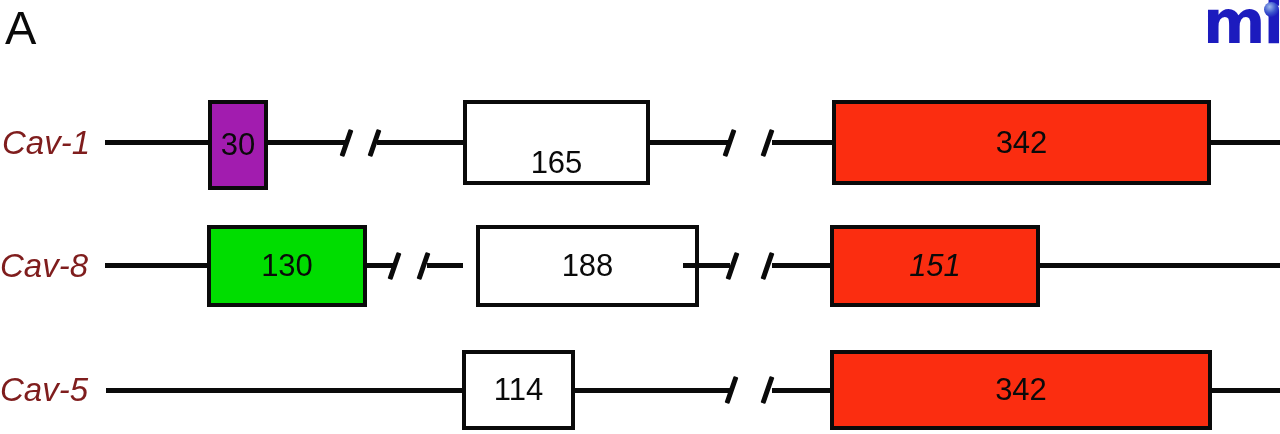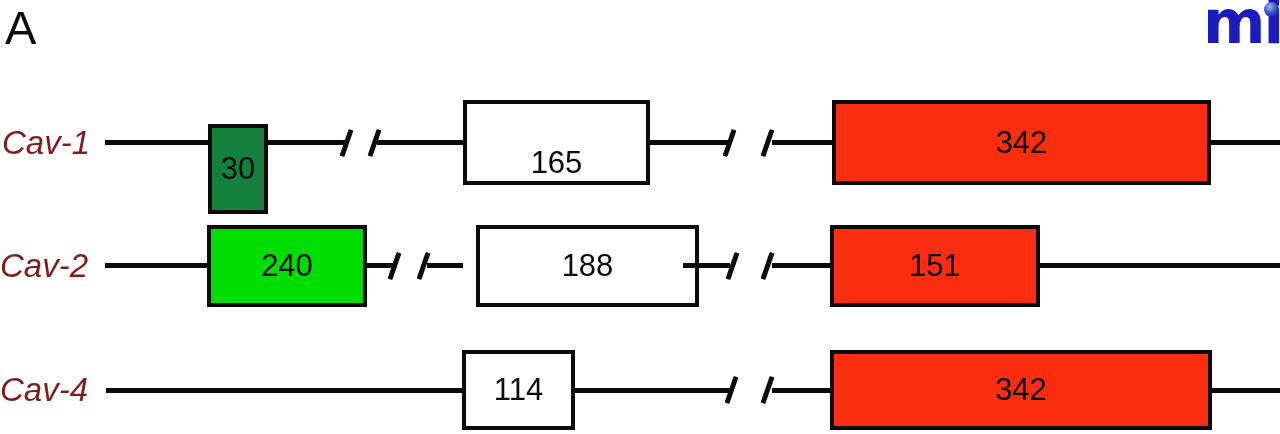--- a/index.html
+++ b/index.html
@@ -43,66 +43,66 @@
 
   <div class="logo">
     <span>mi</span>
     <span class="logo-dot"></span>
   </div>
 
   <div>
     <div class="gene-label" style="left:2px;top:124px">Cav-1</div>
 
     <div class="hline" style="left:105px;top:140px;width:105px"></div>
-    <div class="exon" style="left: 208px; top: 100px; width: 60px; height: 90px; background: #15803d; margin-top: 24px;">
+    <div class="exon" style="left: 208px; top: 100px; width: 60px; height: 90px; background: #a21caf;">
       <span>30</span>
     </div>
     <div class="hline" style="left:268px;top:140px;width:78px"></div>
     <div class="slash" style="left:344px;top:129px"></div>
     <div class="slash" style="left:372px;top:129px"></div>
     <div class="hline" style="left:377px;top:140px;width:87px"></div>
     <div class="exon" style="left: 463px; top: 100px; width: 187px; height: 85px; background: rgb(255, 255, 255); align-items: flex-end;">
       <span>165</span>
     </div>
     <div class="hline" style="left:650px;top:140px;width:78px"></div>
     <div class="slash" style="left:727px;top:129px"></div>
     <div class="slash" style="left:765px;top:129px"></div>
     <div class="hline" style="left:772px;top:140px;width:64px"></div>
     <div class="exon" style="left: 832px; top: 100px; width: 379px; height: 85px; background: rgb(251, 45, 16);">
       <span>342</span>
     </div>
     <div class="hline" style="left:1210px;top:140px;width:70px"></div>
   </div>
 
   <div>
-    <div class="gene-label" style="left:0px;top:247px">Cav-2</div>
+    <div class="gene-label" style="left:0px;top:247px">Cav-8</div>
 
     <div class="hline" style="left:105px;top:263px;width:105px"></div>
     <div class="exon" style="left: 207px; top: 225px; width: 160px; height: 82px; background: rgb(0, 221, 0);">
-      <span>240</span>
+      <span>130</span>
     </div>
     <div class="hline" style="left:367px;top:263px;width:26px"></div>
     <div class="slash" style="left:392px;top:252px"></div>
     <div class="slash" style="left:421px;top:252px"></div>
     <div class="hline" style="left:427px;top:263px;width:36px"></div>
     <div class="exon" style="left: 460px; top: 225px; width: 223px; height: 82px; background: rgb(255, 255, 255); margin-left: 16px;">
       <span>188</span>
     </div>
     <div class="hline" style="left:683px;top:263px;width:47px"></div>
     <div class="slash" style="left:730px;top:252px"></div>
     <div class="slash" style="left:765px;top:252px"></div>
     <div class="hline" style="left:772px;top:263px;width:61px"></div>
-    <div class="exon" style="left: 830px; top: 225px; width: 210px; height: 82px; background: rgb(251, 45, 16);">
+    <div class="exon" style="left: 830px; top: 225px; width: 210px; height: 82px; background: rgb(251, 45, 16); font-style: italic;">
       <span>151</span>
     </div>
     <div class="hline" style="left:1040px;top:263px;width:240px"></div>
   </div>
 
   <div>
-    <div class="gene-label" style="left:0px;top:371px">Cav-4</div>
+    <div class="gene-label" style="left:0px;top:371px">Cav-5</div>
 
     <div class="hline" style="left:106px;top:388px;width:357px"></div>
     <div class="exon" style="left: 462px; top: 350px; width: 113px; height: 80px; background: rgb(255, 255, 255);">
       <span>114</span>
     </div>
     <div class="hline" style="left:575px;top:388px;width:155px"></div>
     <div class="slash" style="left:729px;top:376px"></div>
     <div class="slash" style="left:765px;top:376px"></div>
     <div class="hline" style="left:772px;top:388px;width:59px"></div>
     <div class="exon" style="left: 830px; top: 350px; width: 382px; height: 80px; background: rgb(251, 45, 16);">

